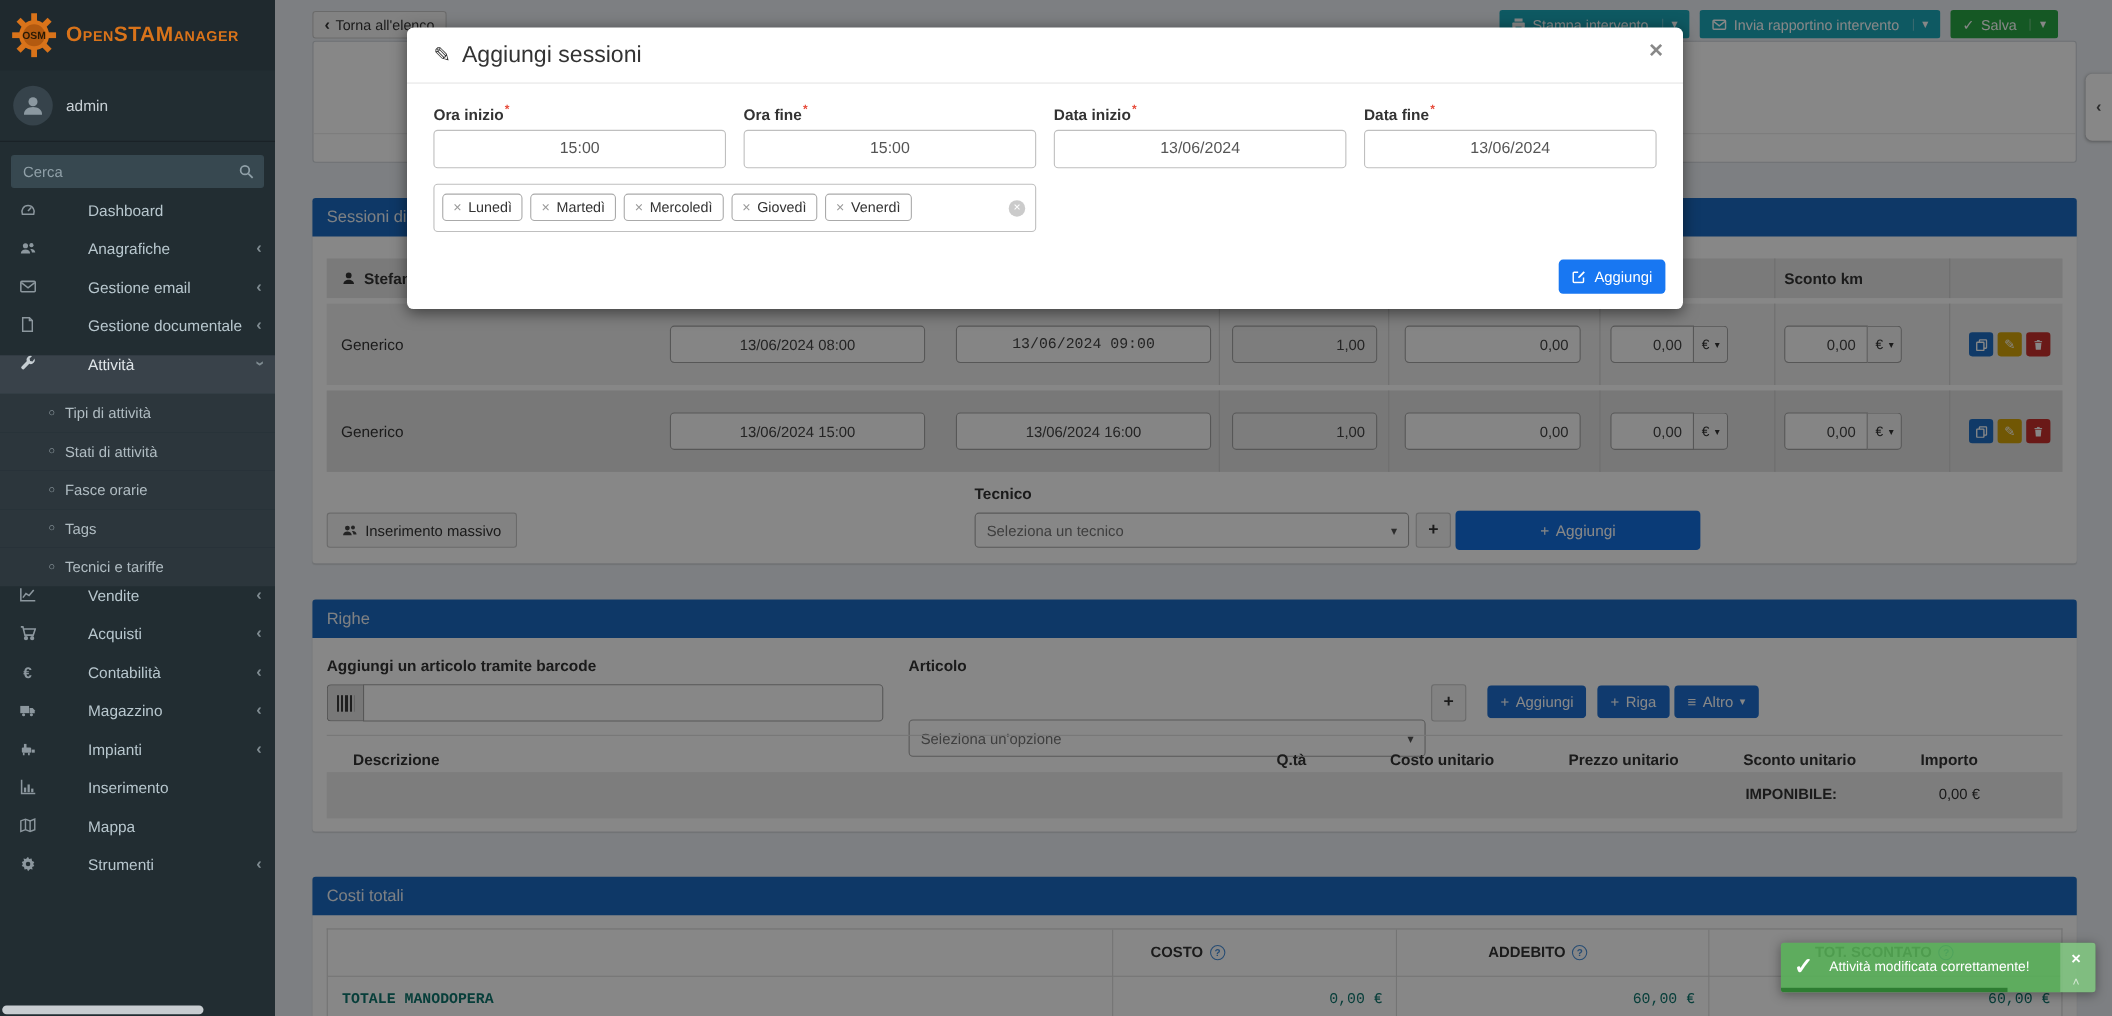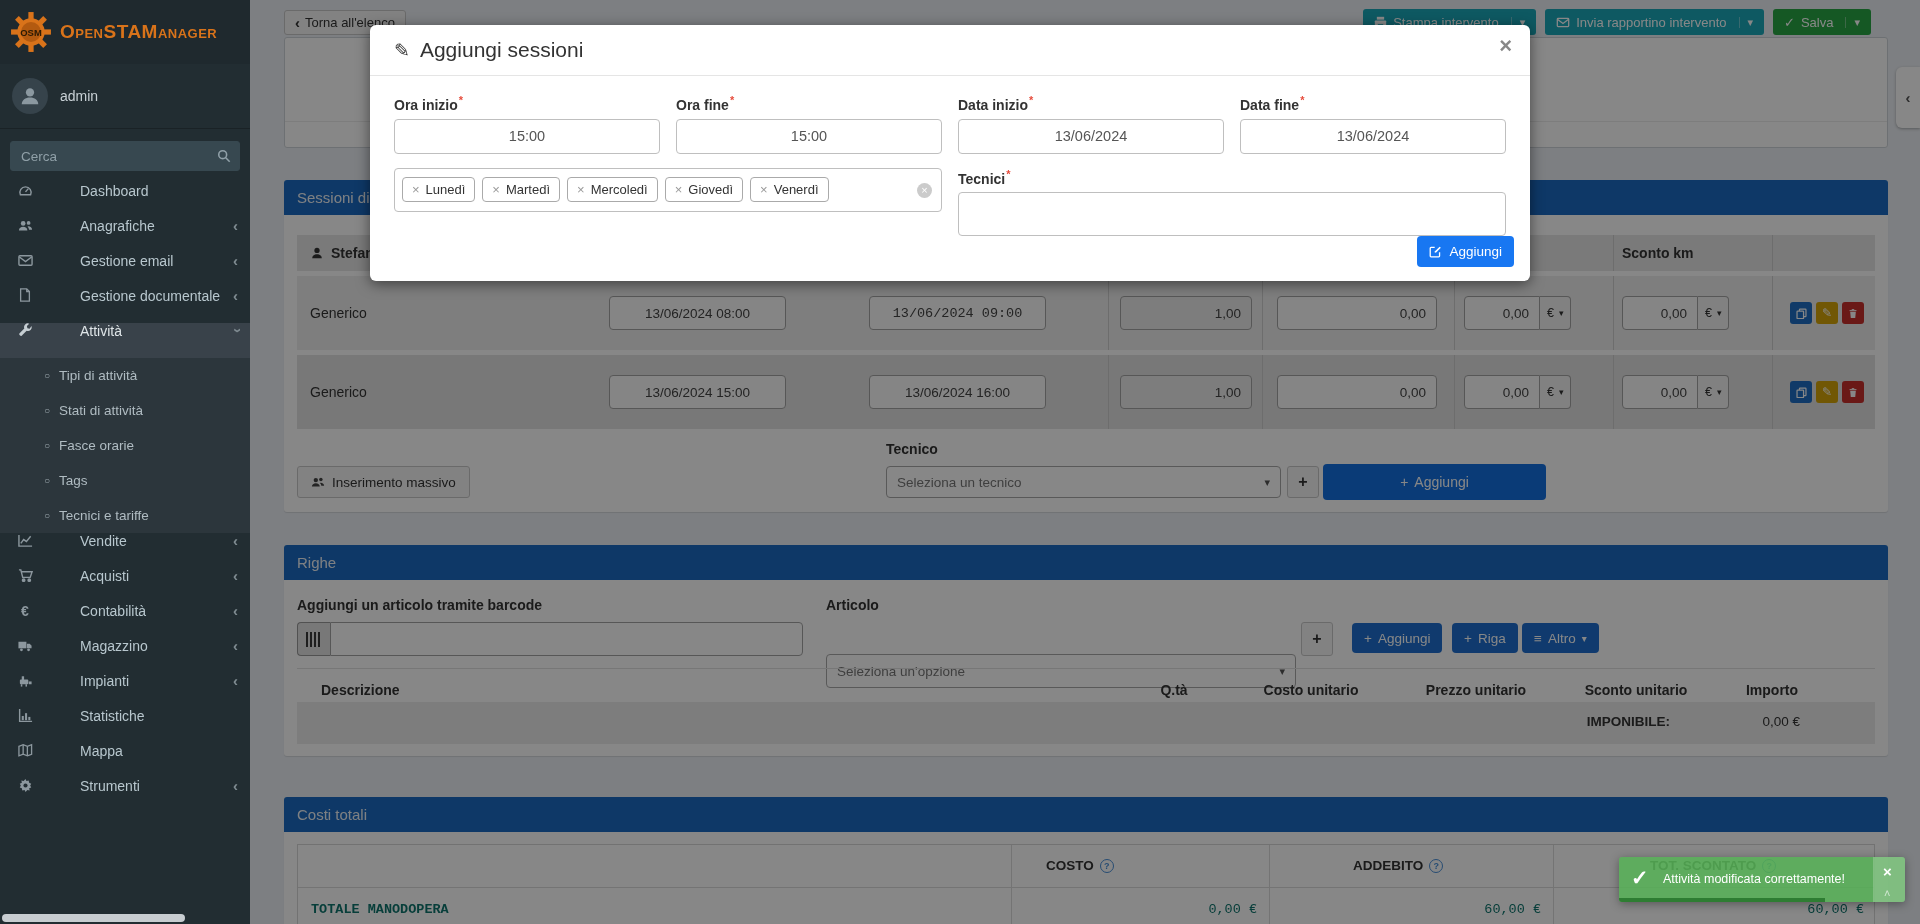--- a/index.html
+++ b/index.html
@@ -59,21 +59,21 @@
   .sess-grid { display:grid; grid-template-columns:812px 154px 192px 159px 159px 1fr; margin:0 13px; }
   .sess-head { margin-top:20px; height:36px; background:#e6e6e6; font-weight:bold; }
   .sess-head > div, .sess-row > div { position:relative; display:flex; align-items:center; }
   .cell-b { border-right:1px solid #cfcfcf; }
   .sess-row { height:74px; margin-top:5px; }
   .row-a { background:#efefef; }
   .row-b { background:#e2e2e2; }
   .tech-cell { padding-left:13px; gap:7px; color:#333; }
   .skm-head { padding-left:8px; }
   .inp { border:1px solid #a5a5a5; border-radius:4px; background:#fbfbfb; height:34px; font-size:13.5px; color:#444; font-family:"Liberation Sans",sans-serif; }
-  .inp-date { position:absolute; width:177px; text-align:center; }
+  .inp-date { position:absolute; width:232px; text-align:center; }
   .inp-num { text-align:right; padding-right:10px; }
   .inp-ore { background:#ececec; }
   .um-select { height:34px; border:1px solid #a5a5a5; border-left:none; border-radius:0 4px 4px 0; background:#f3f3f3; display:flex; align-items:center; padding:0 7px; gap:5px; font-size:12.5px; color:#333; cursor:pointer; }
   .um-select .sc { font-size:9px; }
   .act-btn { width:22px; height:22px; border:none; border-radius:3px; color:#fff; display:flex; align-items:center; justify-content:center; cursor:pointer; margin-right:4px; font-size:12px; }
   .act-copy { background:#1f6fc5; }
   .act-edit { background:#d6a508; }
   .act-del  { background:#c9302c; }
   .lbl { font-weight:bold; font-size:14px; color:#333; }
   .sel { background:#fff; border:1px solid #a9a9a9; border-radius:4px; display:flex; align-items:center; padding:0 10px; color:#777; font-size:13.5px; cursor:pointer; position:relative; }
@@ -304,21 +304,21 @@
       </li>
       <li class="menu-item">
         <span class="mi-icon">
           <svg width="15" height="15" viewBox="0 0 16 16" fill="currentColor">
             <path d="M1 1v14h14v-1.5H2.5V1z"></path>
             <rect x="4" y="8.5" width="2.2" height="4.5"></rect>
               <rect x="7.5" y="5.5" width="2.2" height="7.5"></rect>
               <rect x="11" y="9.5" width="2.2" height="3.5"></rect>
           </svg>
         </span>
-        <span class="mi-label">Statistiche</span>
+        <span class="mi-label">Inserimento</span>
       </li>
       <li class="menu-item">
         <span class="mi-icon">
           <svg width="15" height="15" viewBox="0 0 16 16" fill="none" stroke="currentColor" stroke-width="1.4">
             <path d="M1 3.5 5.5 1.8 10 3.5l4.5-1.7V12L10 13.7 5.5 12 1 13.7z"></path>
               <path d="M5.5 1.8V12M10 3.5v10.2"></path>
           </svg>
         </span>
         <span class="mi-label">Mappa</span>
       </li>
@@ -639,24 +639,20 @@
                 <span class="chip-x">×</span>
                 <span>Giovedì</span>
               </span>
             <span class="chip">
                 <span class="chip-x">×</span>
                 <span>Venerdì</span>
               </span>
             <span class="chips-clear">×</span>
           </div>
         </div>
-        <div>
-          <div class="f-label"><span>Tecnici</span><span class="req">*</span></div>
-          <div class="tecnici-box"></div>
-        </div>
       </div>
     </div>
 
     <button class="m-submit">
       <span>
         <svg width="13" height="13" viewBox="0 0 16 16" fill="none" stroke="#fff" stroke-width="1.6">
           <path d="M13 9v4.5a1 1 0 0 1-1 1H2.5a1 1 0 0 1-1-1V4a1 1 0 0 1 1-1H7"></path>
           <path d="M7 9.5l1.8-.4 5.7-5.7-1.4-1.4L7.4 7.7z" fill="#fff" stroke="none"></path>
         </svg>
       </span>

